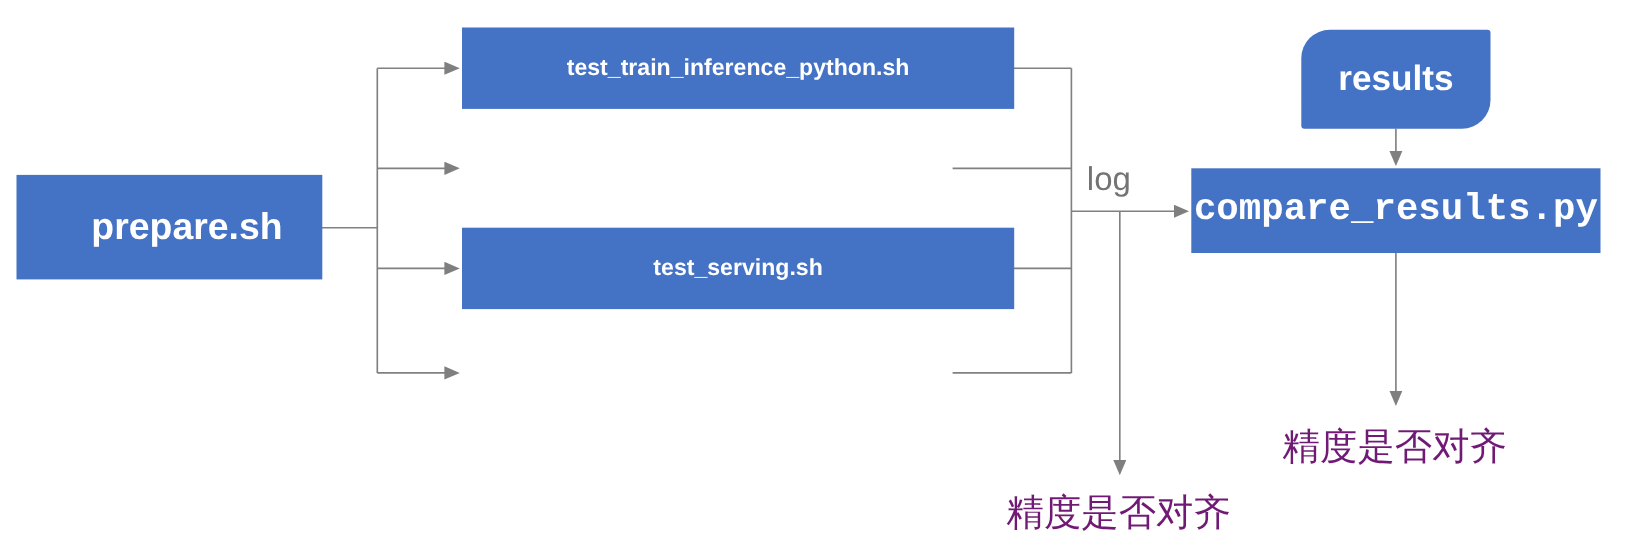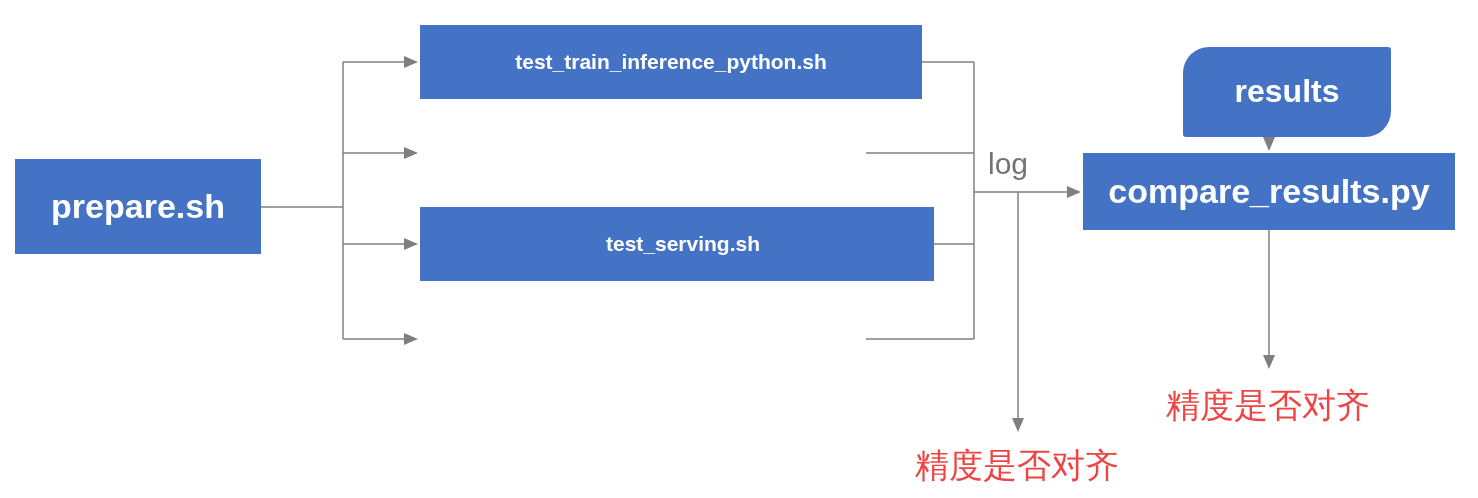--- a/index.html
+++ b/index.html
@@ -21,41 +21,41 @@
     position: absolute;
     background: #4472C4;
     color: #ffffff;
     display: flex;
     align-items: center;
     justify-content: center;
     font-weight: bold;
     text-align: center;
     line-height: 1.1;
   }
-  .box.prepare   { left: 15px;   top: 159px; width: 246px; height: 95px; font-size: 34px; }
+  .box.prepare   { left: 15px;   top: 159px; width: 246px; height: 95px; font-size: 34px; padding-left: 32px; }
   .box.test      { left: 420px;  width: 502px; height: 74px; font-size: 21px; }
   .box.test-1    { top: 25px;  }
   .box.test-2    { top: 116px; }
-  .box.test-3    { top: 207px; padding-left: 12px; }
+  .box.test-3    { top: 207px; }
   .box.test-4    { top: 302px; }
-  .box.compare   { left: 1083px; top: 153px; width: 372px; height: 77px; font-size: 34px; }
-  .box.results   { left: 1183px; top: 27px;  width: 208px; height: 90px; font-size: 32px;
-                   border-radius: 26px 3px 26px 3px; margin-top: 20px; }
+  .box.compare   { left: 1083px; top: 153px; width: 372px; height: 77px; font-size: 34px; font-family: Liberation Mono, monospace; }
+  .box.results   { left: 1183px; top: 27px;  width: 172px; height: 90px; font-size: 32px;
+                   border-radius: 26px 3px 26px 3px; }
   .edge-label-log {
     position: absolute;
     left: 988px; top: 147px;
     font-size: 30px;
     color: #737373;
   }
   .annotation {
     position: absolute;
     width: 240px;
     text-align: center;
     font-size: 34px;
-    color: #ef4444;
+    color: #701a75;
     white-space: nowrap;
   }
   .annotation.func { left: 897px;  top: 443px; }
   .annotation.acc  { left: 1148px; top: 383px; }
 </style>
 </head>
 <body>
 
 <div class="canvas">
 

